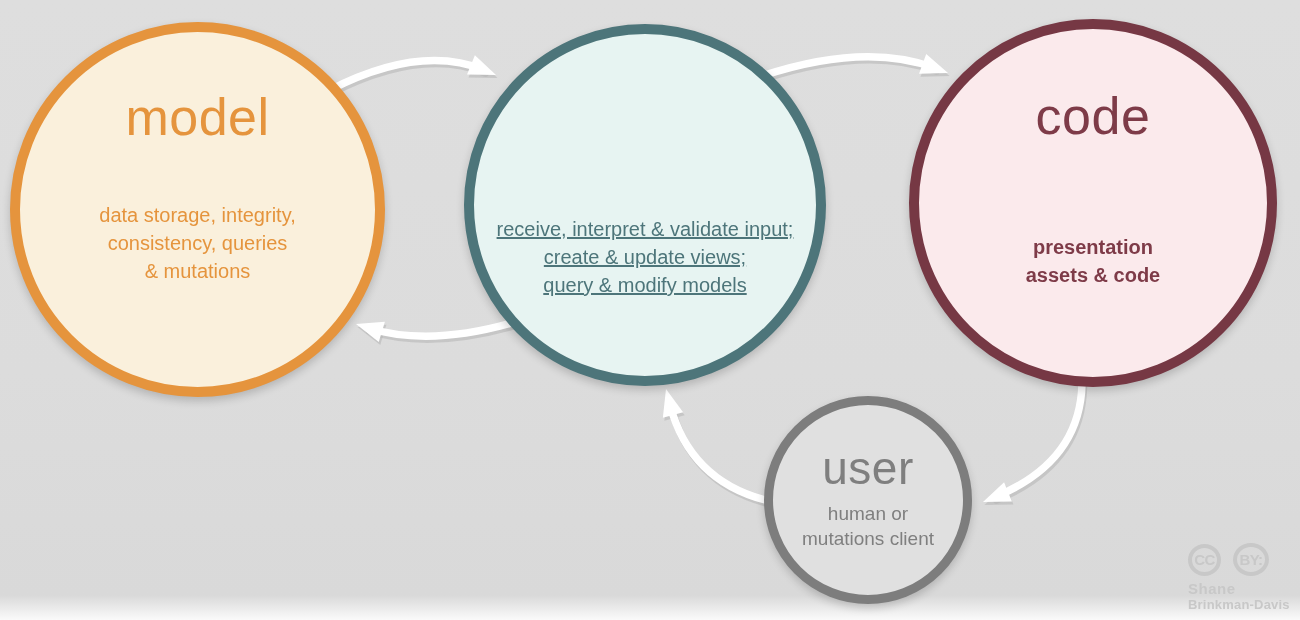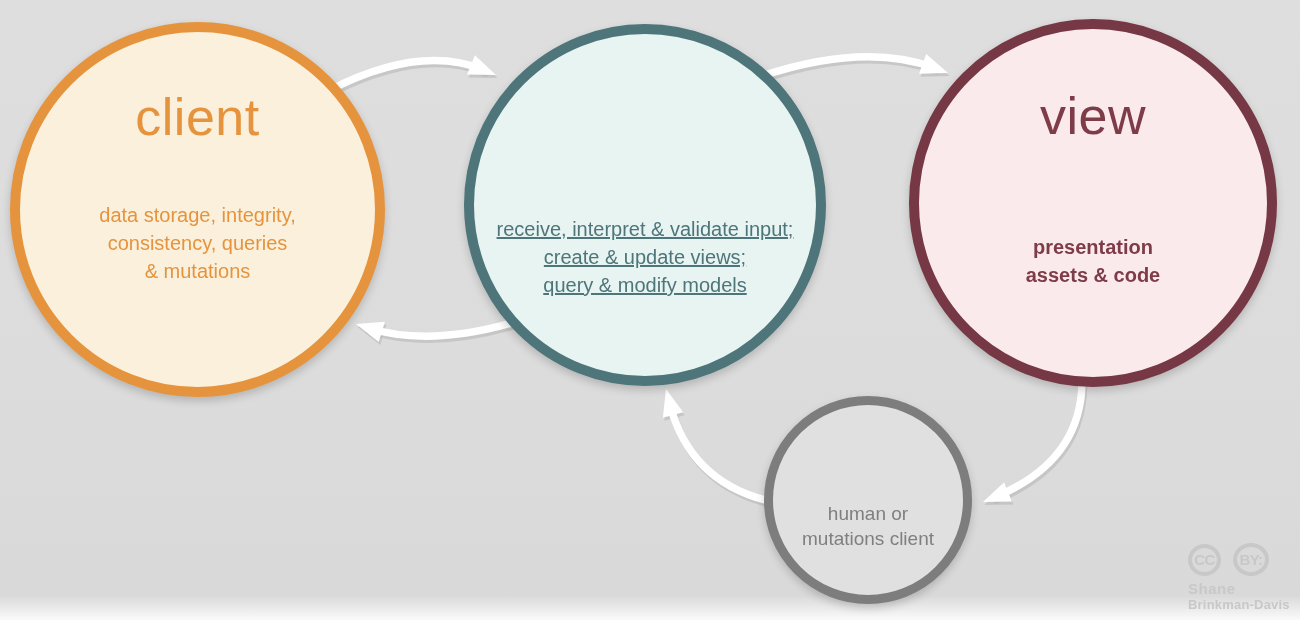--- a/index.html
+++ b/index.html
@@ -113,39 +113,40 @@
       <path class="arrow-line" stroke-width="7.5" d="M 1082 384 Q 1080 462 995 497"></path>
       <polygon class="arrow-head" transform="translate(983,502) rotate(158)" points="0,0 -27,-10.5 -27,10.5"></polygon>
     </g>
     <g class="arrow-main">
       <path class="arrow-line" stroke-width="7.5" d="M 765 500 Q 690 480 670 405"></path>
       <polygon class="arrow-head" transform="translate(666,389) rotate(-105)" points="0,0 -27,-10.5 -27,10.5"></polygon>
     </g>
   </svg>
 
   <div class="node node-model" style="--border: #e5943d; --fill: #faf0dc; --text: #e5943d;">
-    <div class="title">client</div>
+    <div class="title">model</div>
     <div class="desc">data storage, integrity,
 consistency, queries
 &amp; mutations</div>
   </div>
 
   <div class="node node-controller" style="--border: #4d757a; --fill: #e7f4f2; --text: #4d757a;">
     <div class="desc">receive, interpret &amp; validate input;
 create &amp; update views;
 query &amp; modify models</div>
   </div>
 
   <div class="node node-view" style="--border: #763844; --fill: #fbeaec; --text: #7e3b48;">
-    <div class="title">view</div>
+    <div class="title">code</div>
     <div class="desc">presentation
 assets &amp; code</div>
   </div>
 
   <div class="node node-user" style="--border: #7d7d7d; --fill: #e0e0e0; --text: #7f7f7f;">
+    <div class="title">user</div>
     <div class="desc">human or
 mutations client</div>
   </div>
 
   <div class="credit">
     <div class="badges">
       <span class="badge badge-cc">CC</span>
       <span class="badge badge-by">BY:</span>
     </div>
     <div class="credit-line1">Shane</div>

